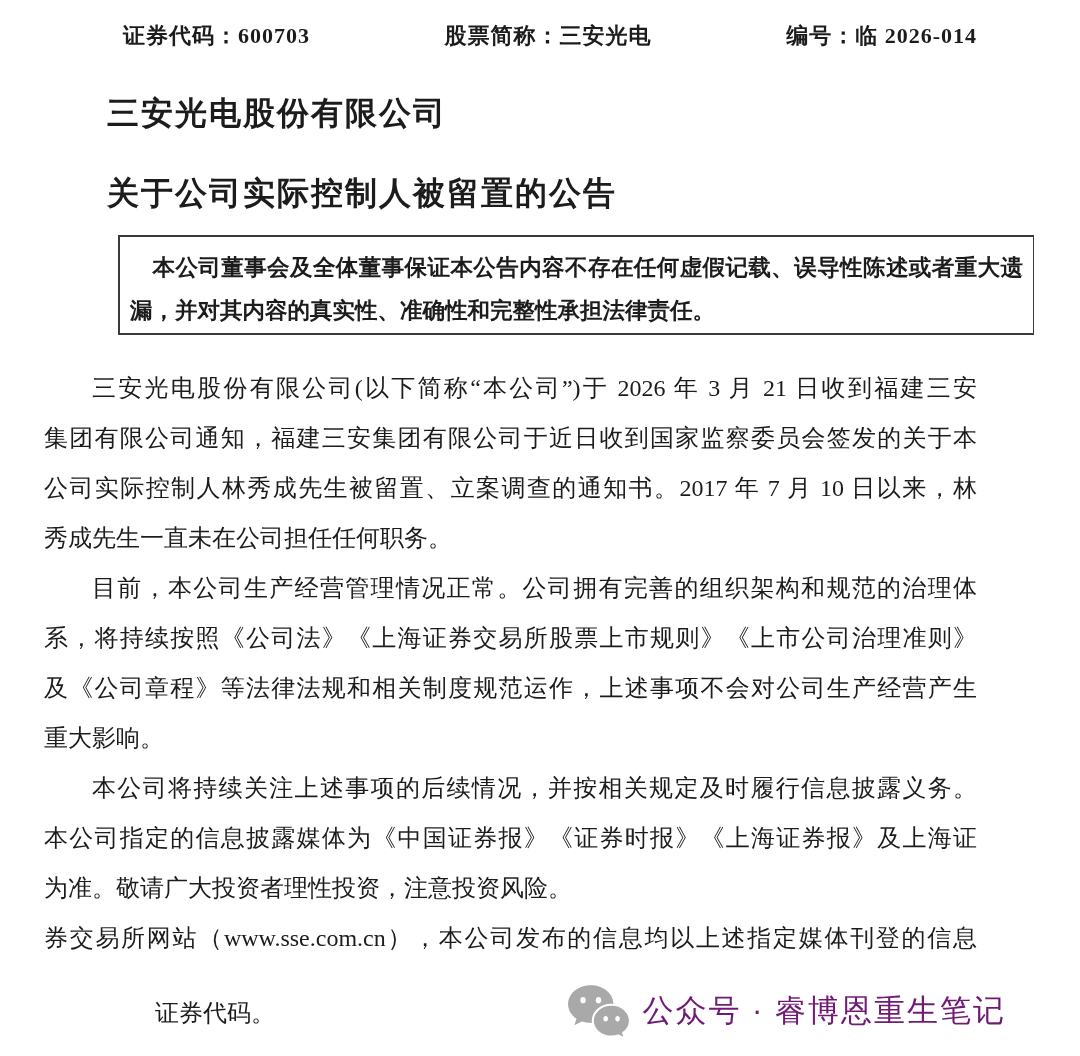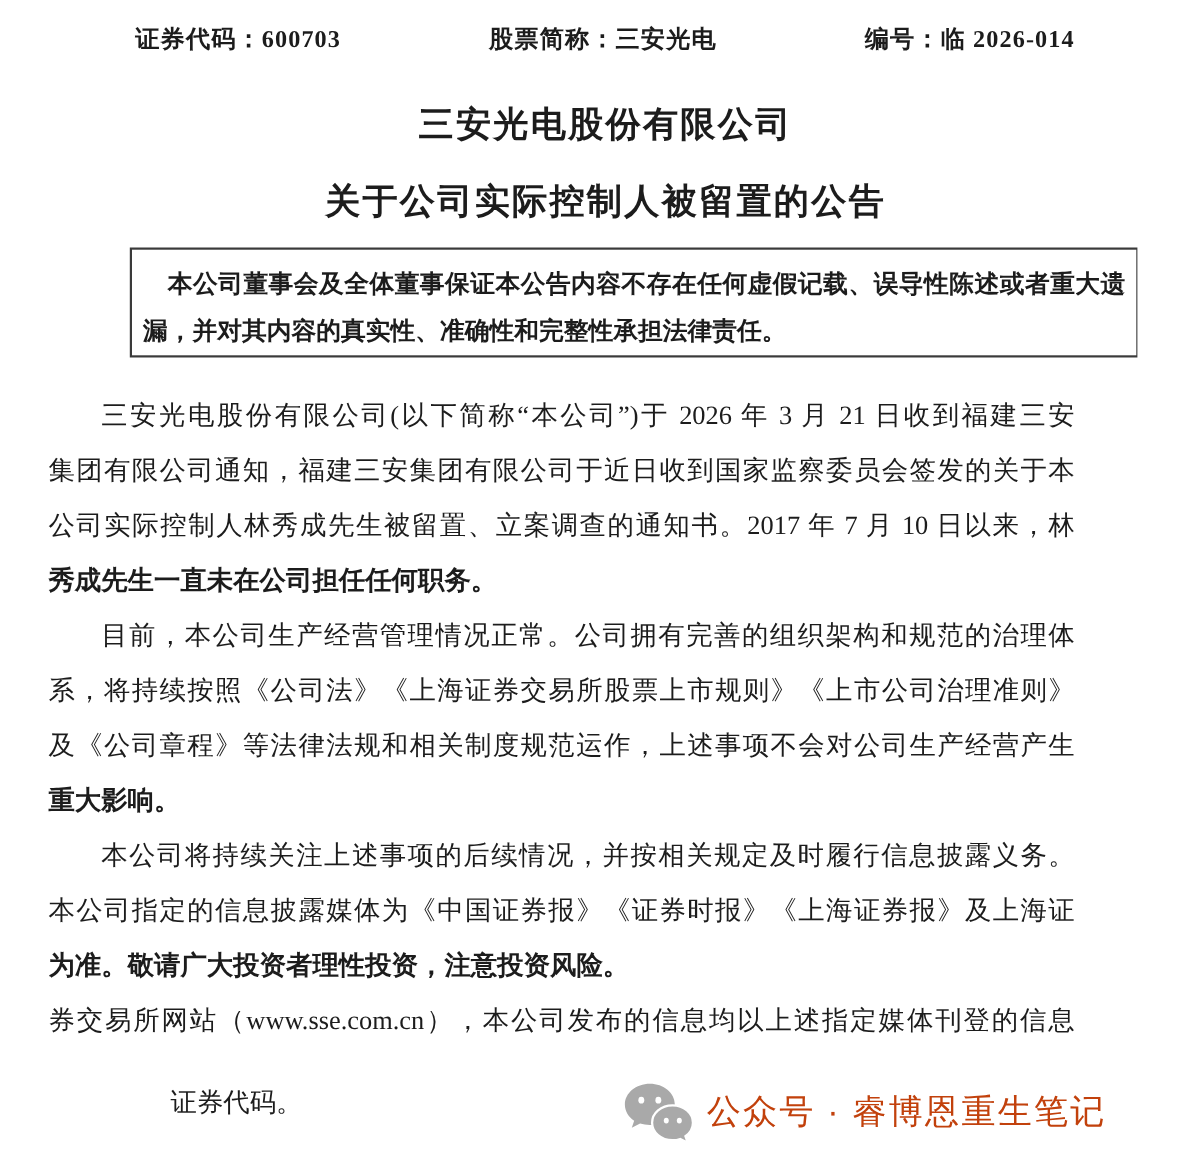--- a/index.html
+++ b/index.html
@@ -12,25 +12,25 @@
     overflow:hidden;
   }
   .header-row {
     display:flex; justify-content:space-between; align-items:baseline;
     padding:21px 57px 0 123px;
     font-size:22px; font-weight:bold; letter-spacing:1px;
     white-space:nowrap;
   }
   .doc-title {
     margin-left:107px; margin-right:40px;
-    text-align:center; font-weight:bold;
+    font-weight:bold;
     font-size:32px; line-height:36px; letter-spacing:2px;
   }
   .doc-title.company { margin-top:44px; }
-  .doc-title.subject { margin-top:34px; }
+  .doc-title.subject { margin-top:44px; }
   .disclaimer-box {
     box-sizing:border-box;
     margin:24px 45px 0 118px;
     width:917px; height:100px;
     border:2px solid #3a3a3a;
     padding:9px 10px 16px 10px;
     font-weight:bold; font-size:22.5px;
   }
   .disclaimer-line {
     line-height:43px;
@@ -41,29 +41,29 @@
   .body-block {
     margin:28px 40px 0 44px;
     width:933px;
     font-size:24px;
   }
   .body-line {
     line-height:50px;
     text-align:justify; text-align-last:justify; -moz-text-align-last:justify;
   }
   .body-line.indent { text-indent:2em; }
-  .body-line.end { text-align-last:left;font-weight:bold; -moz-text-align-last:left; }
+  .body-line.end { text-align-last:left; -moz-text-align-last:left; }
   .closing {
     margin:34px 40px 0 107px;
     font-size:24px; line-height:32px; text-indent:2em;
   }
   .watermark {
     position:absolute; top:982px; right:28px;
     display:flex; align-items:center; gap:10px;
-    color:#c2410c;
+    color:#701a75;
     font-size:31px; letter-spacing:2px;
     font-family:"Liberation Sans","DejaVu Sans",sans-serif;
     white-space:nowrap;
   }
   .watermark svg { display:block; }
 </style>
 </head>
 <body>
 
 <div class="page">

